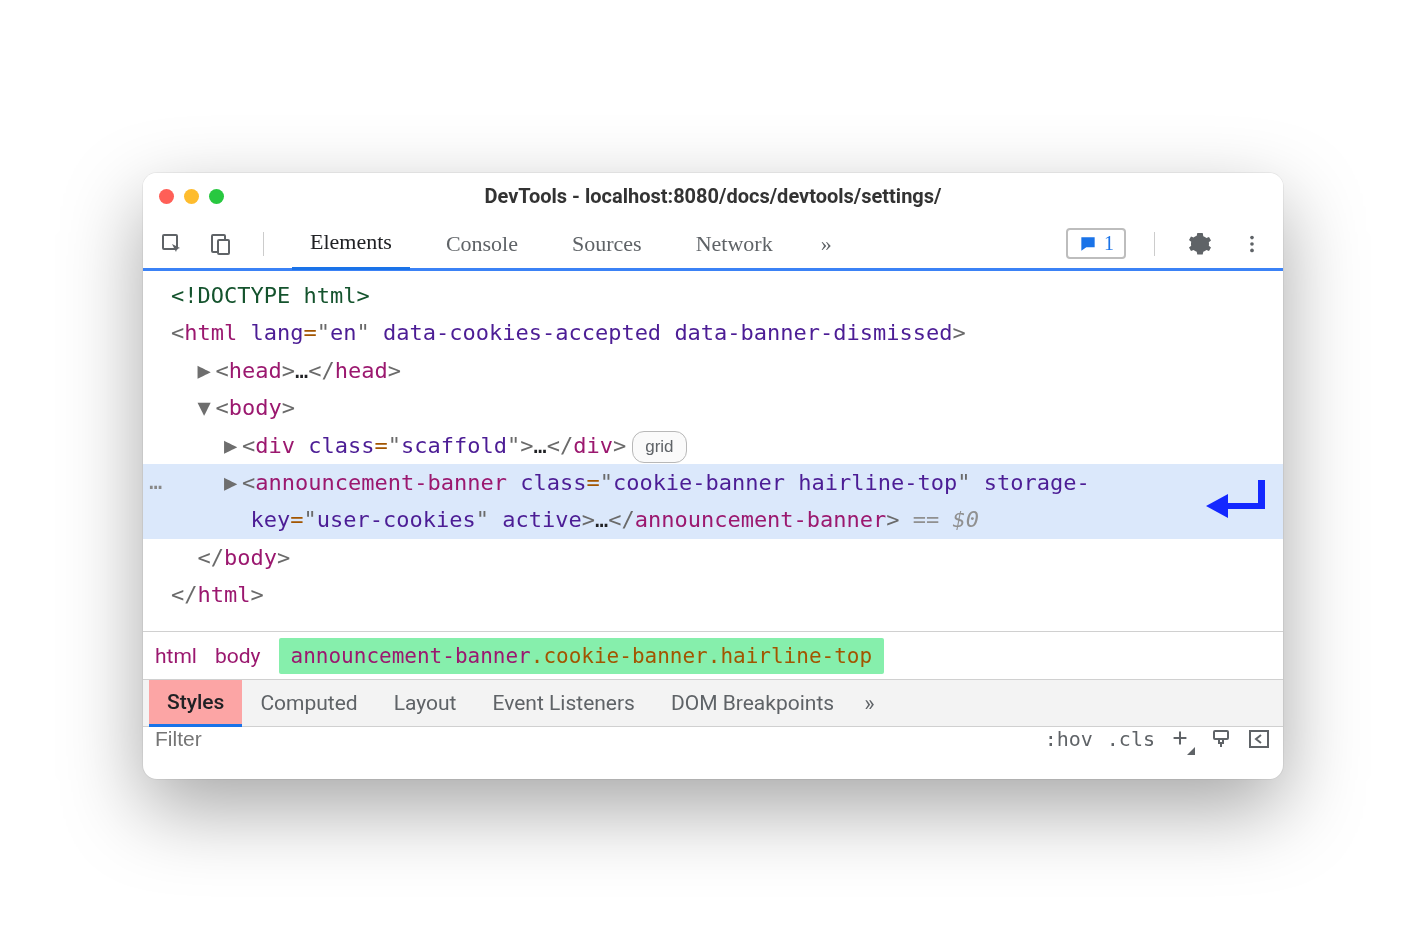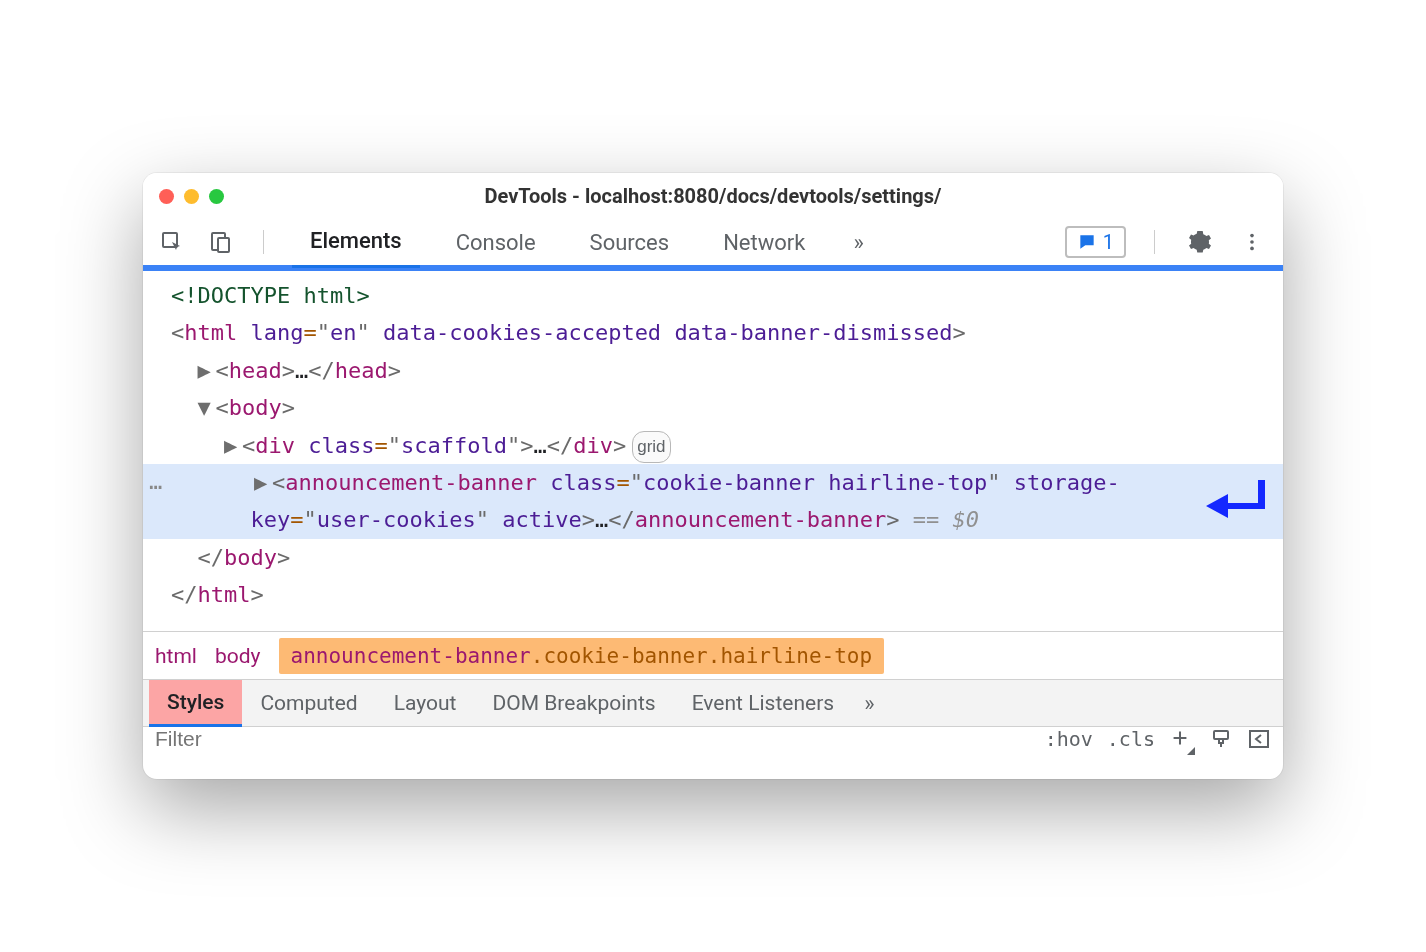--- a/index.html
+++ b/index.html
@@ -38,23 +38,24 @@
     left: 50%;
     transform: translateX(-50%);
     font-size: 20px;
     font-weight: 700;
     color: #333;
   }
   .toolbar {
     display: flex;
     align-items: center;
     height: 52px;
-    border-bottom: 6px solid #3b82f6;
+    border-bottom: 3px solid #3b82f6;
     padding: 0 14px;
     gap: 18px;
+    font-family: Liberation Serif, serif;
   }
   .tool-icon {
     width: 30px; height: 30px;
     display: flex; align-items: center; justify-content: center;
     color: #5f6367;
   }
   .vdiv { width: 1px; height: 24px; background: #ccc; margin: 0 10px; }
   .tab {
     padding: 0 18px;
     height: 52px;
@@ -111,21 +112,21 @@
   .attreq { color: #a25500; }
   .attrval { color: #4c1d95; }
   .doctype { color: #14532d; }
   .ellipsis { color: #202124; }
   .badge-inline {
     display: inline-block;
     border: 1px solid #b8b8b8;
     border-radius: 12px;
     font-family: -apple-system, sans-serif;
     font-size: 17px;
-    padding: 1px 4px;
+    padding: 1px 12px;
     color: #5f6367;
     background: #fafafa;
     margin-left: 6px;
     vertical-align: 1px;
   }
   .sel-row {
     background: #dbe8fb;
     padding-left: 0px;
     position: relative;
   }
@@ -148,21 +149,21 @@
     display: flex;
     align-items: center;
     height: 48px;
     border-top: 1px solid #d0d0d0;
     font-size: 21px;
     padding: 0 12px;
     gap: 18px;
   }
   .bc-item { color: #9b186f; cursor: pointer; }
   .bc-current {
-    background: #fdba74;
+    background: #86efac;
     padding: 6px 12px;
     border-radius: 2px;
     font-family: ui-monospace, Menlo, monospace;
     cursor: pointer;
   }
   .bc-current .cls { color: #a25500; }
   .bc-current .tg { color: #9b186f; }
 
   .styles-tabs {
     display: flex;
@@ -273,21 +274,21 @@
     <div class="ln"><span class="punct">&lt;</span><span class="tagname">html</span> <span class="attrname">lang</span><span class="attreq">=</span><span class="punct">"</span><span class="attrval">en</span><span class="punct">"</span> <span class="attrname">data-cookies-accepted</span> <span class="attrname">data-banner-dismissed</span><span class="punct">&gt;</span></div>
 
     <div class="ln">  <span class="disclosure">▶</span><span class="punct">&lt;</span><span class="tagname">head</span><span class="punct">&gt;</span><span class="ellipsis">…</span><span class="punct">&lt;/</span><span class="tagname">head</span><span class="punct">&gt;</span></div>
 
     <div class="ln">  <span class="disclosure">▼</span><span class="punct">&lt;</span><span class="tagname">body</span><span class="punct">&gt;</span></div>
 
     <div class="ln">    <span class="disclosure">▶</span><span class="punct">&lt;</span><span class="tagname">div</span> <span class="attrname">class</span><span class="attreq">=</span><span class="punct">"</span><span class="attrval">scaffold</span><span class="punct">"</span><span class="punct">&gt;</span><span class="ellipsis">…</span><span class="punct">&lt;/</span><span class="tagname">div</span><span class="punct">&gt;</span><span class="badge-inline">grid</span></div>
 
     <div class="sel-row">
       <span class="dots">⋯</span>
-      <div class="ln" style="padding-left:28px;margin-left:30px;">    <span class="disclosure">▶</span><span class="punct">&lt;</span><span class="tagname">announcement-banner</span> <span class="attrname">class</span><span class="attreq">=</span><span class="punct">"</span><span class="attrval">cookie-banner hairline-top</span><span class="punct">"</span> <span class="attrname">storage-</span></div>
+      <div class="ln" style="padding-left:28px;">    <span class="disclosure">▶</span><span class="punct">&lt;</span><span class="tagname">announcement-banner</span> <span class="attrname">class</span><span class="attreq">=</span><span class="punct">"</span><span class="attrval">cookie-banner hairline-top</span><span class="punct">"</span> <span class="attrname">storage-</span></div>
       <div class="ln" style="padding-left:28px; white-space:pre;">      <span class="attrname">key</span><span class="attreq">=</span><span class="punct">"</span><span class="attrval">user-cookies</span><span class="punct">"</span> <span class="attrname">active</span><span class="punct">&gt;</span><span class="ellipsis">…</span><span class="punct">&lt;/</span><span class="tagname">announcement-banner</span><span class="punct">&gt;</span> <span class="ref0"><span class="eq">==</span> $0</span></div>
     </div>
 
     <div class="ln">  <span class="punct">&lt;/</span><span class="tagname">body</span><span class="punct">&gt;</span></div>
     <div class="ln"><span class="punct">&lt;/</span><span class="tagname">html</span><span class="punct">&gt;</span></div>
 
     <div class="arrow-callout">
       <svg width="62" height="52" viewBox="0 0 62 52" fill="#1428ff">
           <path d="M55 3 v23 h-30 v-9 L3 29 l22 12 v-9 h38 V3 z"></path>
         </svg>
@@ -297,22 +298,22 @@
   <div class="breadcrumb">
     <span class="bc-item">html</span>
     <span class="bc-item">body</span>
     <span class="bc-current"><span class="tg">announcement-banner</span><span class="cls">.cookie-banner.hairline-top</span></span>
   </div>
 
   <div class="styles-tabs">
     <div class="stab active">Styles</div>
     <div class="stab">Computed</div>
     <div class="stab">Layout</div>
+    <div class="stab">Event Listeners</div>
     <div class="stab">DOM Breakpoints</div>
-    <div class="stab">Event Listeners</div>
     <div class="chevmore">»</div>
   </div>
 
   <div class="filterbar">
     <input class="filter-input" placeholder="Filter" style="">
     <span class="fbtn">:hov</span>
     <span class="fbtn">.cls</span>
     <span class="iconbtn">
       <svg width="22" height="22" viewBox="0 0 24 24" stroke="currentColor" stroke-width="2.2" fill="none">
           <path d="M12 5v14M5 12h14"></path>

